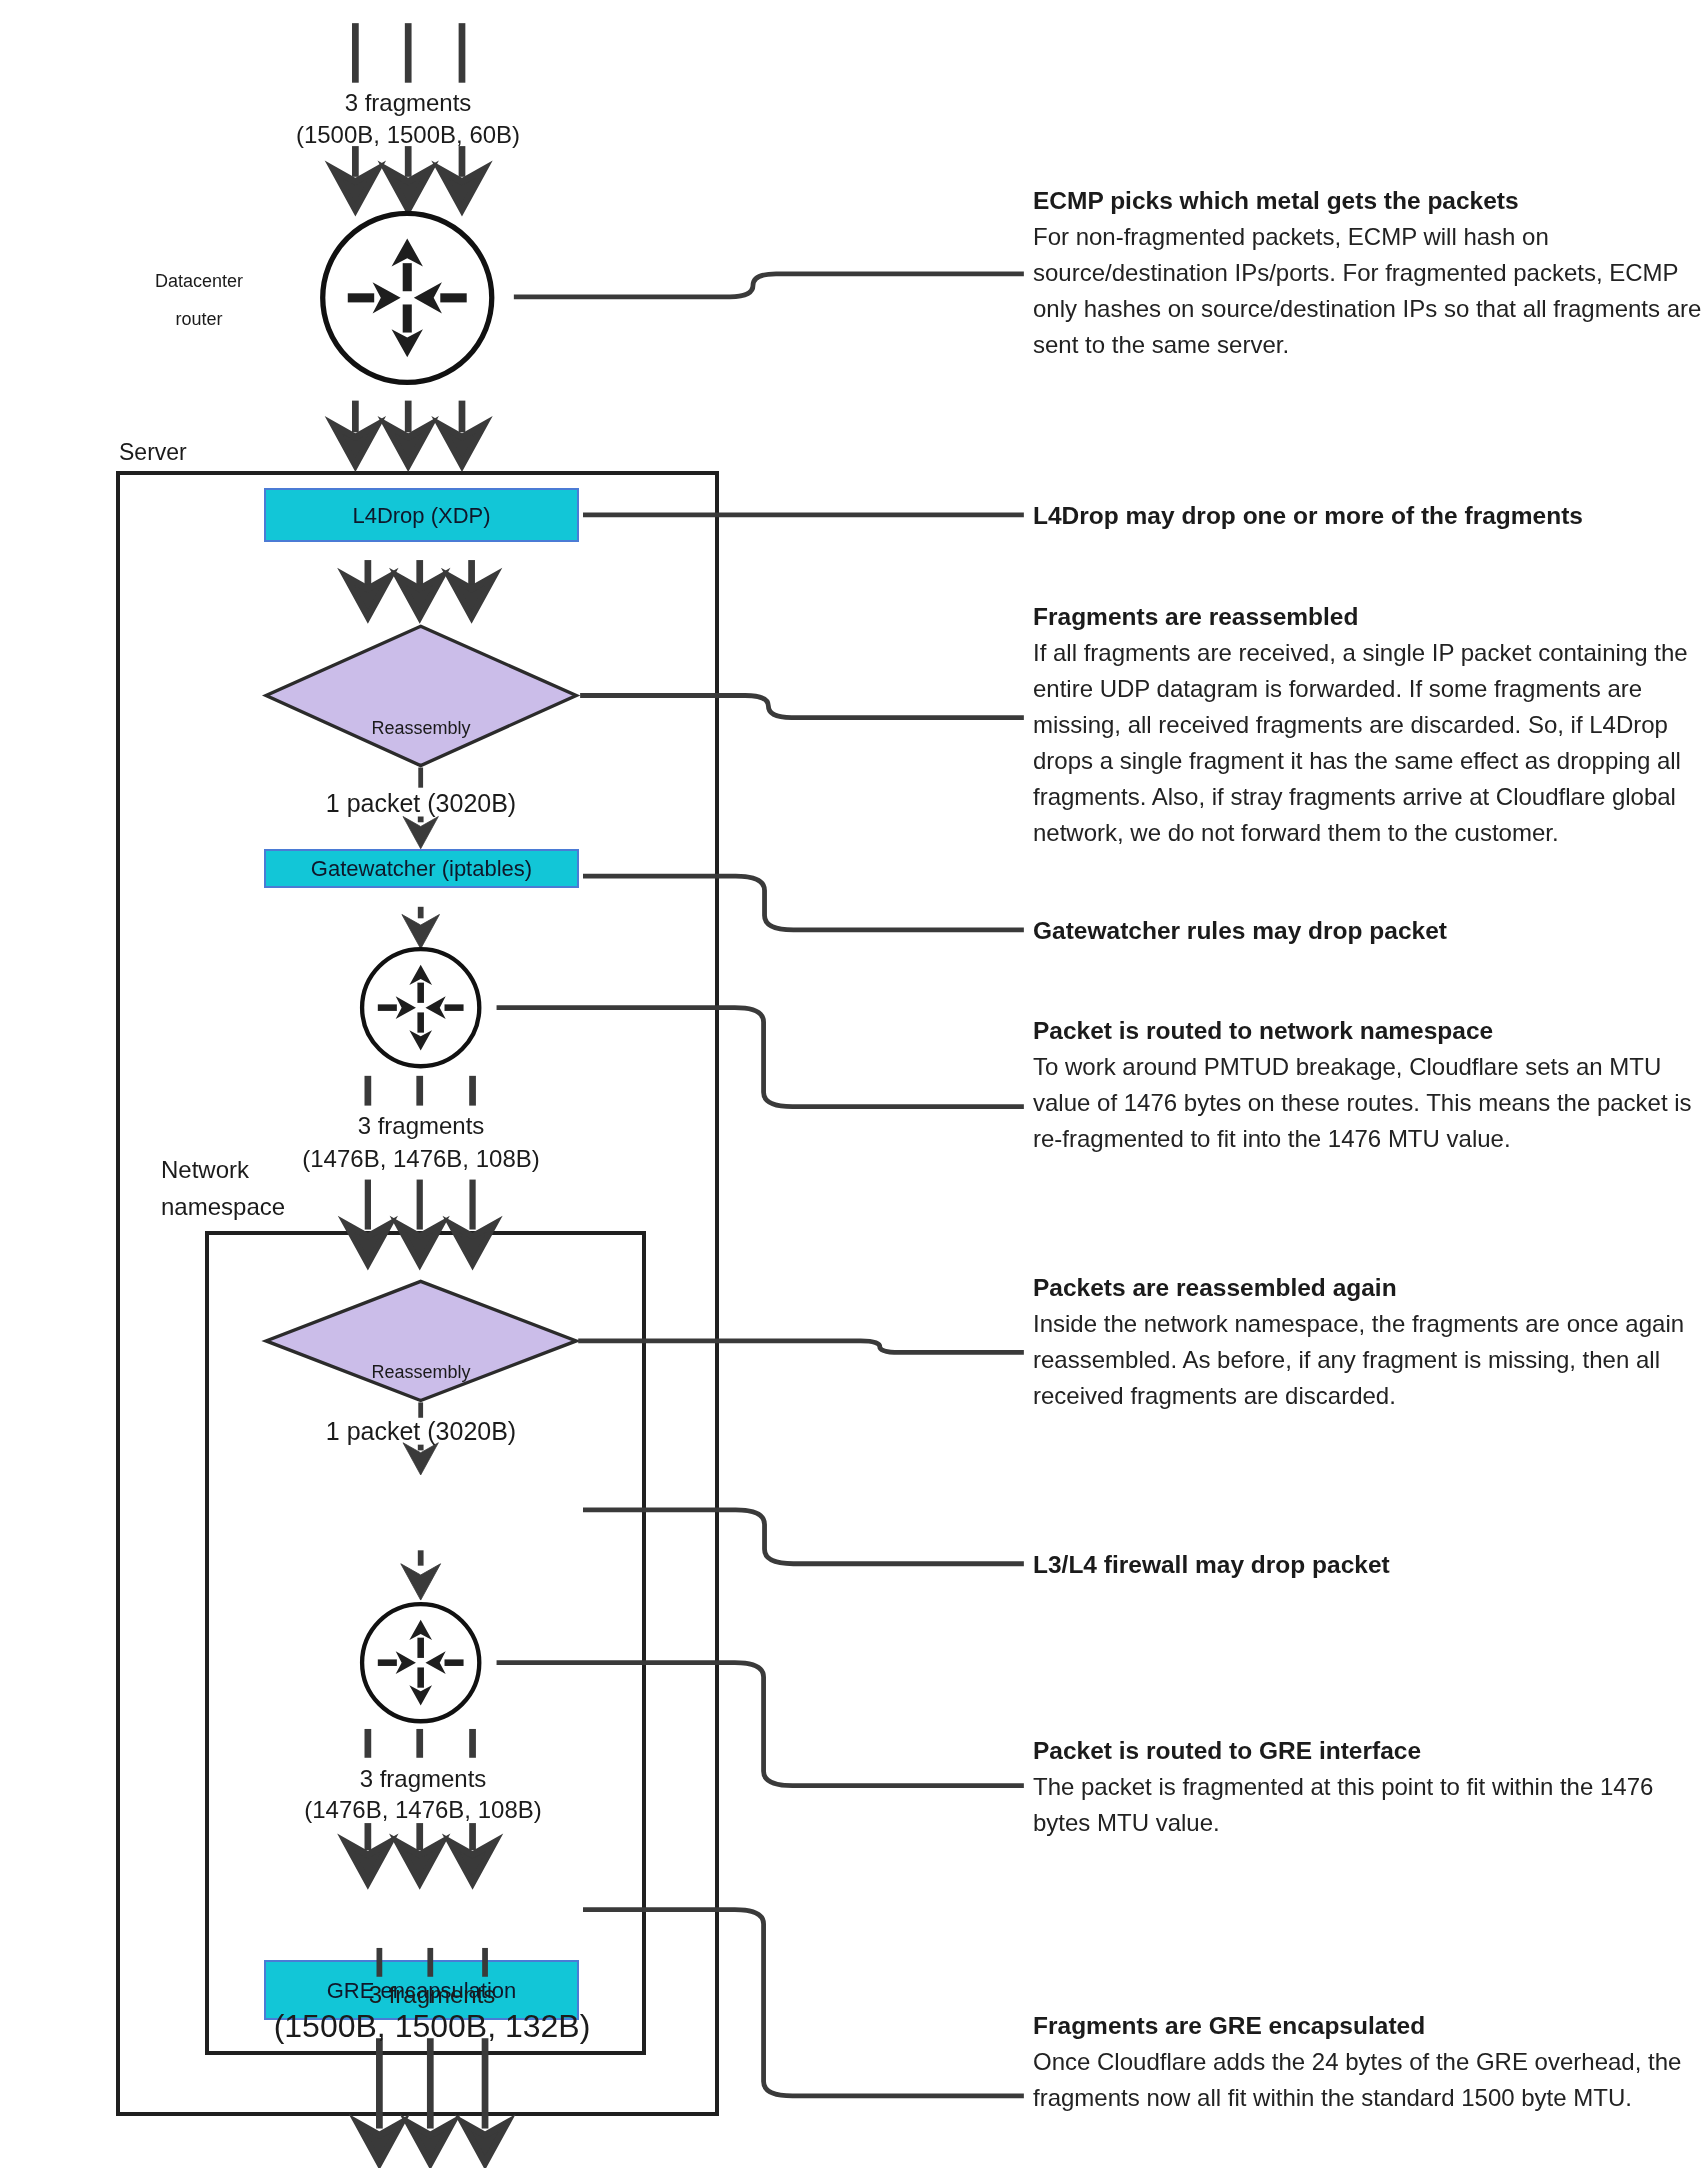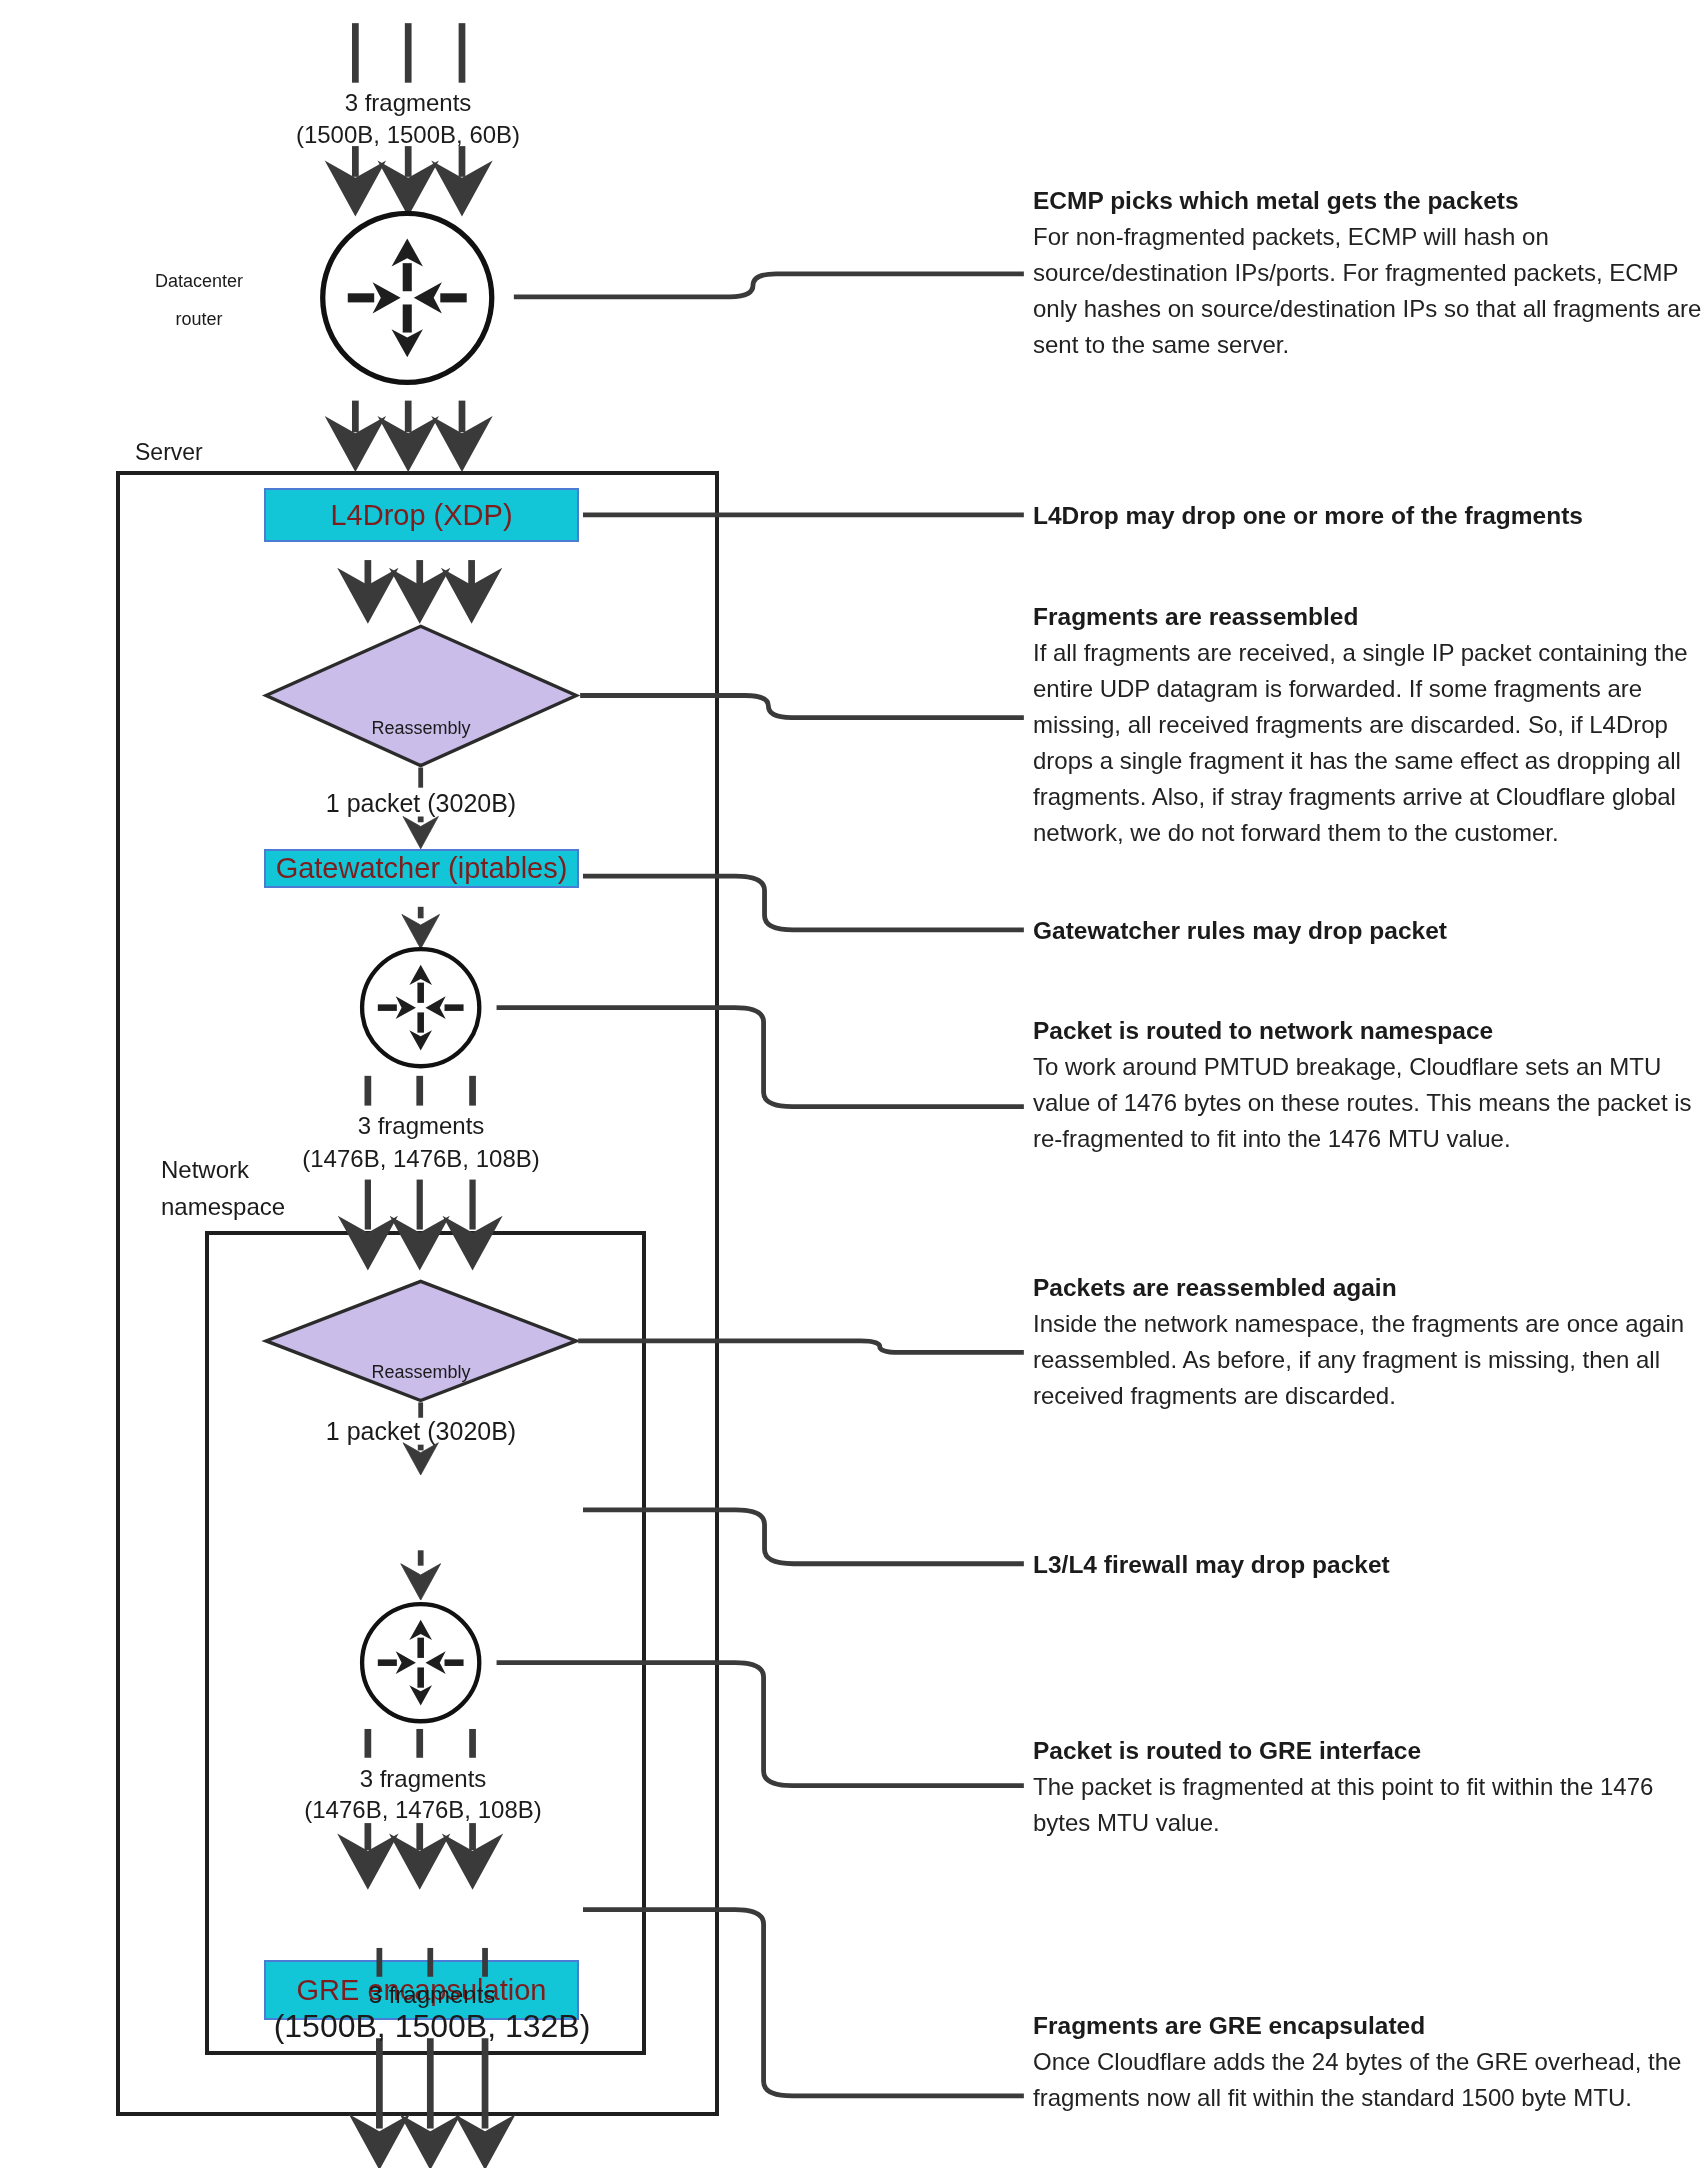--- a/index.html
+++ b/index.html
@@ -2,21 +2,21 @@
 <html><head>
 <meta charset="utf-8">
 <style>
   html,body{margin:0;padding:0;background:#ffffff;}
   .canvas{position:relative;width:1701px;height:2168px;background:#fff;
           font-family:"Liberation Sans","DejaVu Sans",sans-serif;color:#1b1b1b;overflow:hidden;}
   .layer{position:absolute;left:0;top:0;z-index:2;pointer-events:none;}
   .frame{position:absolute;border:4.8px solid #1f1f1f;box-sizing:border-box;z-index:1;}
   .proc{position:absolute;left:264px;width:315px;background:#12c6d7;border:2.9px solid #4b7bd5;
         box-sizing:border-box;display:flex;align-items:center;justify-content:center;
-        text-align:center;font-size:29px;line-height:27px;white-space:pre-line;z-index:1;color:#7f1d1d;}
+        text-align:center;font-size:22px;line-height:27px;white-space:pre-line;z-index:1;color:#0f172a;}
   .lbl{position:absolute;transform:translate(-50%,-50%);white-space:pre-line;text-align:center;z-index:3;}
   .lbl.nowrap{white-space:pre;}
   .lbl.leftalign{transform:translate(0,-50%);text-align:left;}
   .dlabel{position:absolute;transform:translate(-50%,-50%);font-size:18px;z-index:3;white-space:nowrap;margin-top:31px;}
   .ann{position:absolute;left:1033px;width:672px;font-size:24px;line-height:36px;z-index:3;color:#222;}
   .ann h3{margin:0;padding:0;font-size:24.5px;line-height:36px;font-weight:700;color:#1b1b1b;}
   .ann p{margin:0;padding:0;}
 </style>
 </head>
 <body>
@@ -174,21 +174,21 @@
       <path d="M 607 1572 H 766 Q 796 1572 796 1587 V 1613 Q 796 1628 826 1628 H 1066"></path>
       <path d="M 517 1731 H 765 Q 795 1731 795 1746 V 1844 Q 795 1859 825 1859 H 1066"></path>
       <path d="M 607 1988 H 765 Q 795 1988 795 2003 V 2167 Q 795 2182 825 2182 H 1066"></path>
     </g>
   </svg>
 
   <div class="lbl nowrap" style="left:408px;top:103px;font-size:24px;">3 fragments</div>
   <div class="lbl nowrap" style="left:408px;top:135px;font-size:24px;">(1500B, 1500B, 60B)</div>
   <div class="lbl" style="left:199px;top:300px;font-size:18px;line-height:38px;">Datacenter
 router</div>
-  <div class="lbl leftalign nowrap" style="left:119px;top:452px;font-size:23px;margin-left:16px;">Server</div>
+  <div class="lbl leftalign nowrap" style="left:119px;top:452px;font-size:23px;">Server</div>
 
   <div class="dlabel" style="left:421px;top:697px;">Reassembly</div>
   <div class="lbl nowrap" style="left:421px;top:803px;font-size:25px;">1 packet (3020B)</div>
 
   <div class="lbl nowrap" style="left:421px;top:1126px;font-size:24px;">3 fragments</div>
   <div class="lbl nowrap" style="left:421px;top:1159px;font-size:24px;">(1476B, 1476B, 108B)</div>
   <div class="lbl leftalign" style="left:161px;top:1188px;font-size:24px;line-height:37px;">Network
 namespace</div>
 
   <div class="dlabel" style="left:421px;top:1341px;">Reassembly</div>

